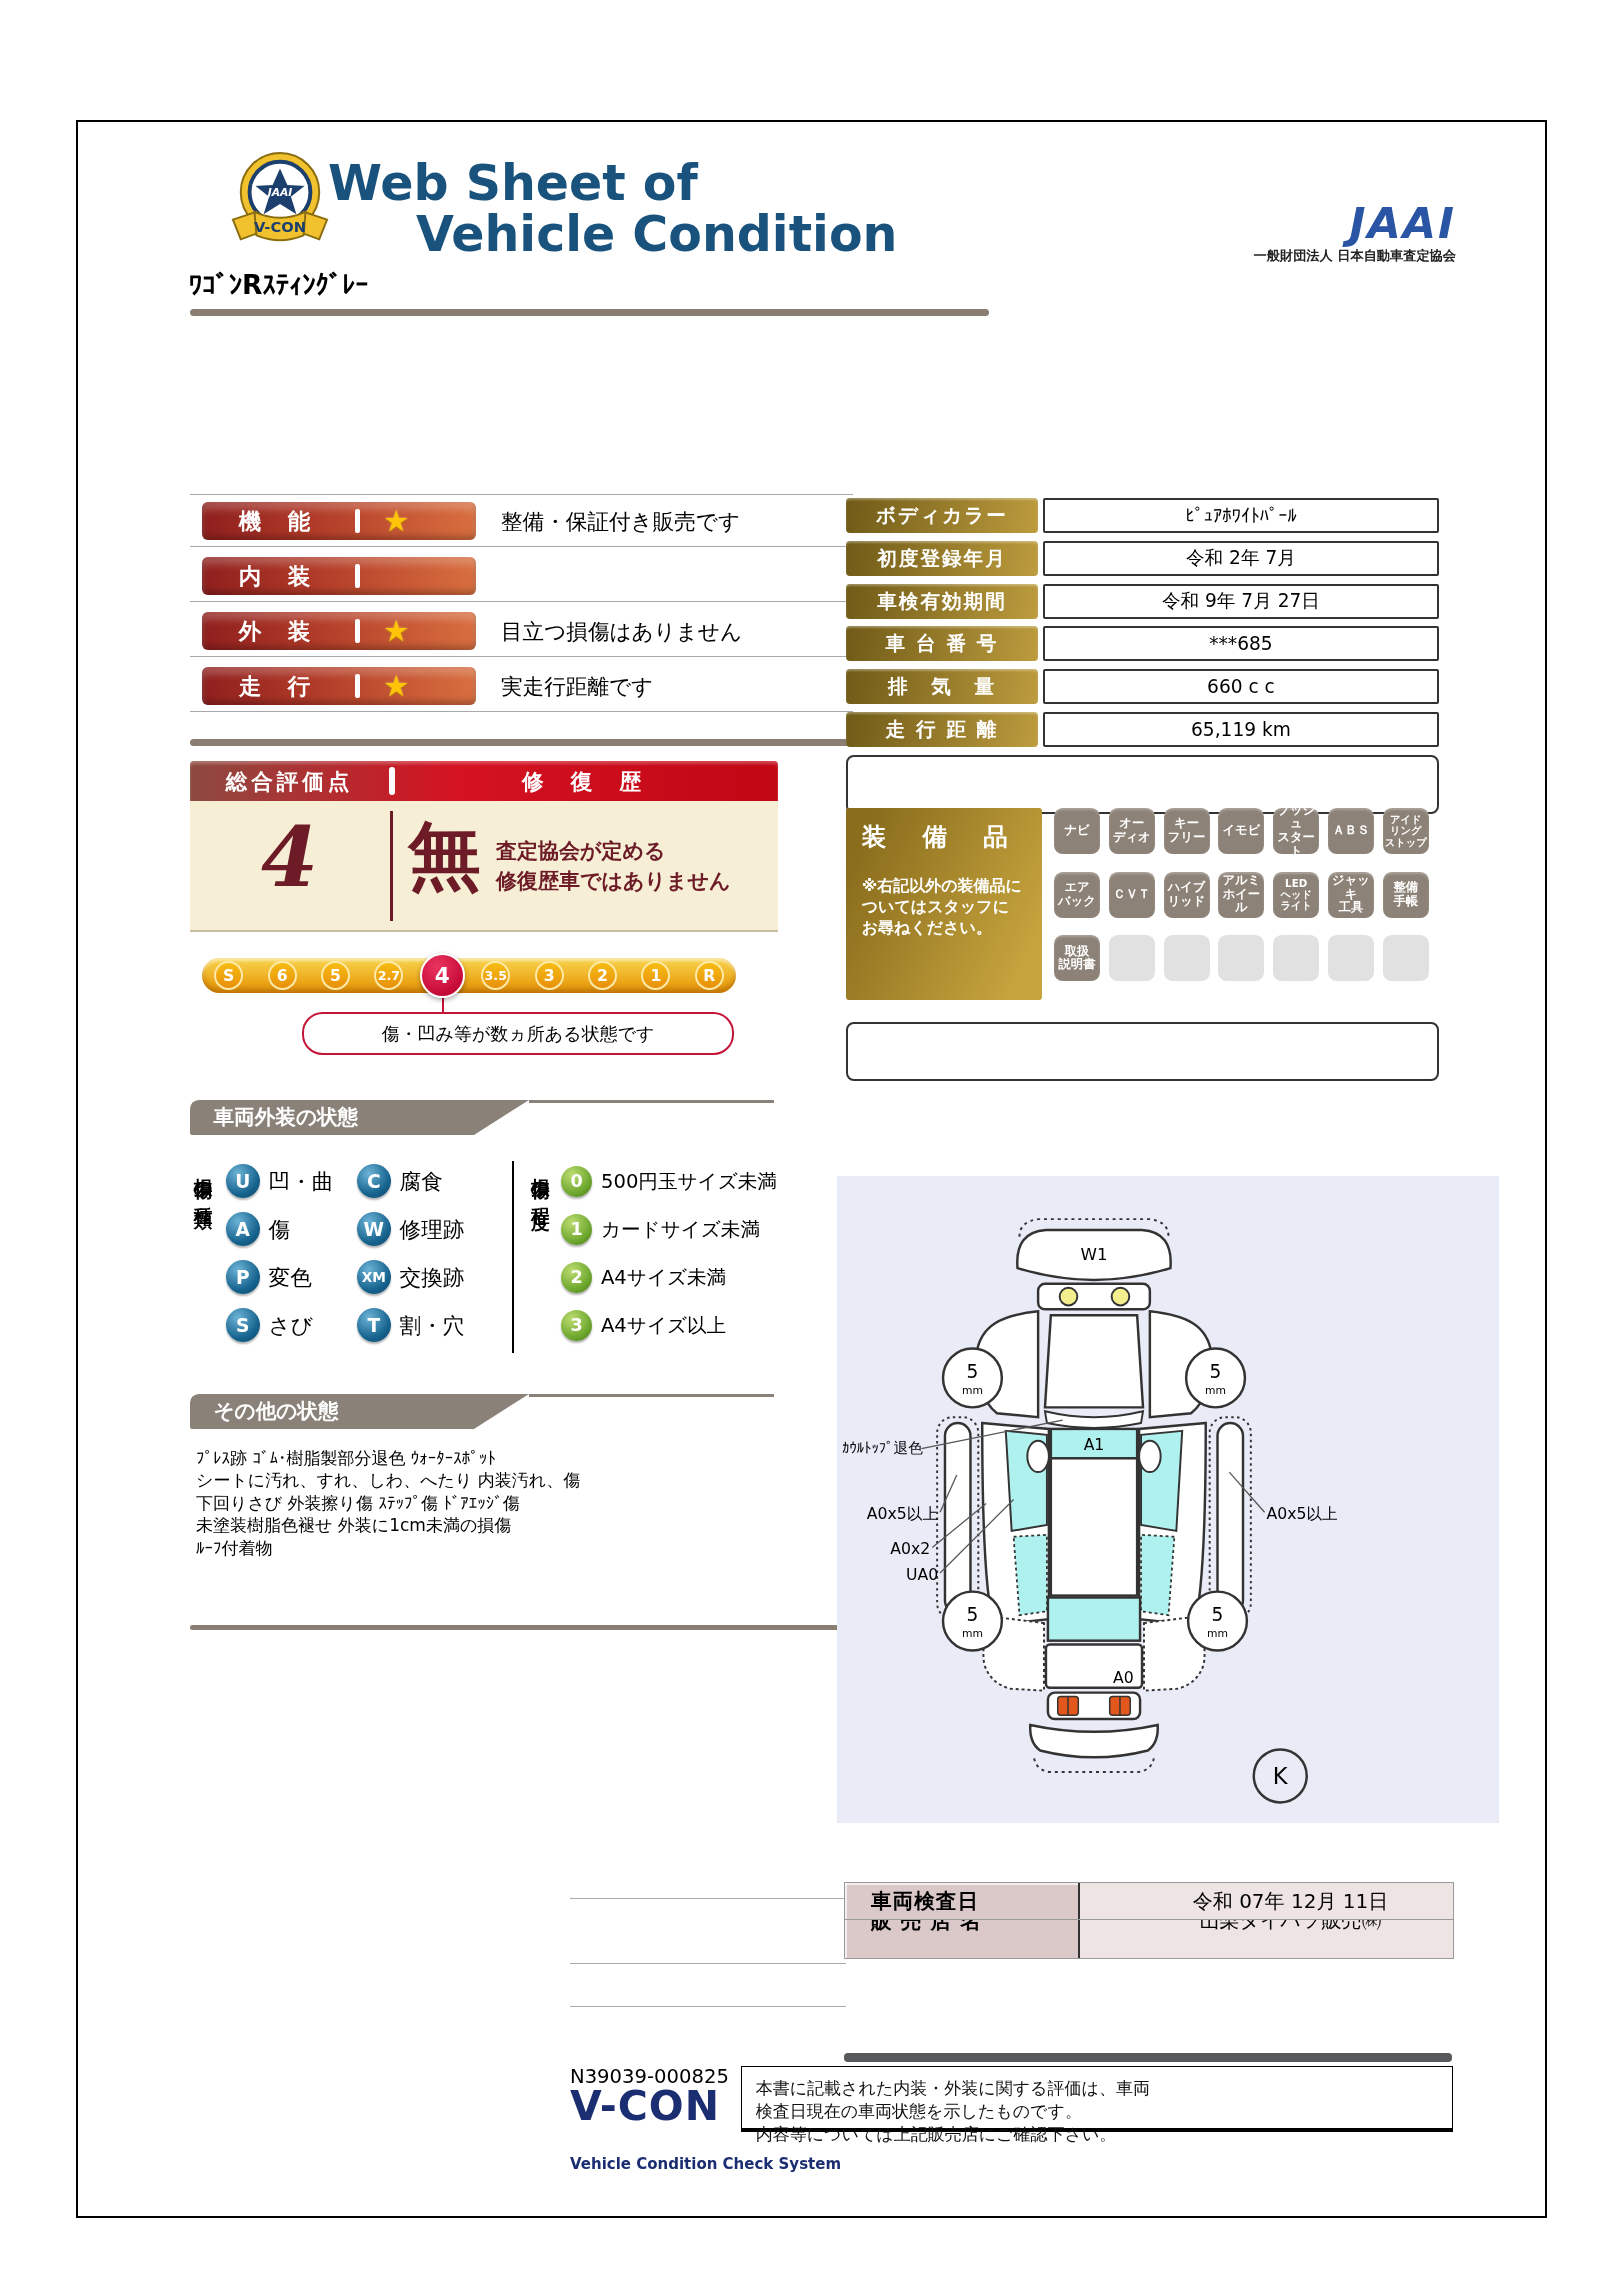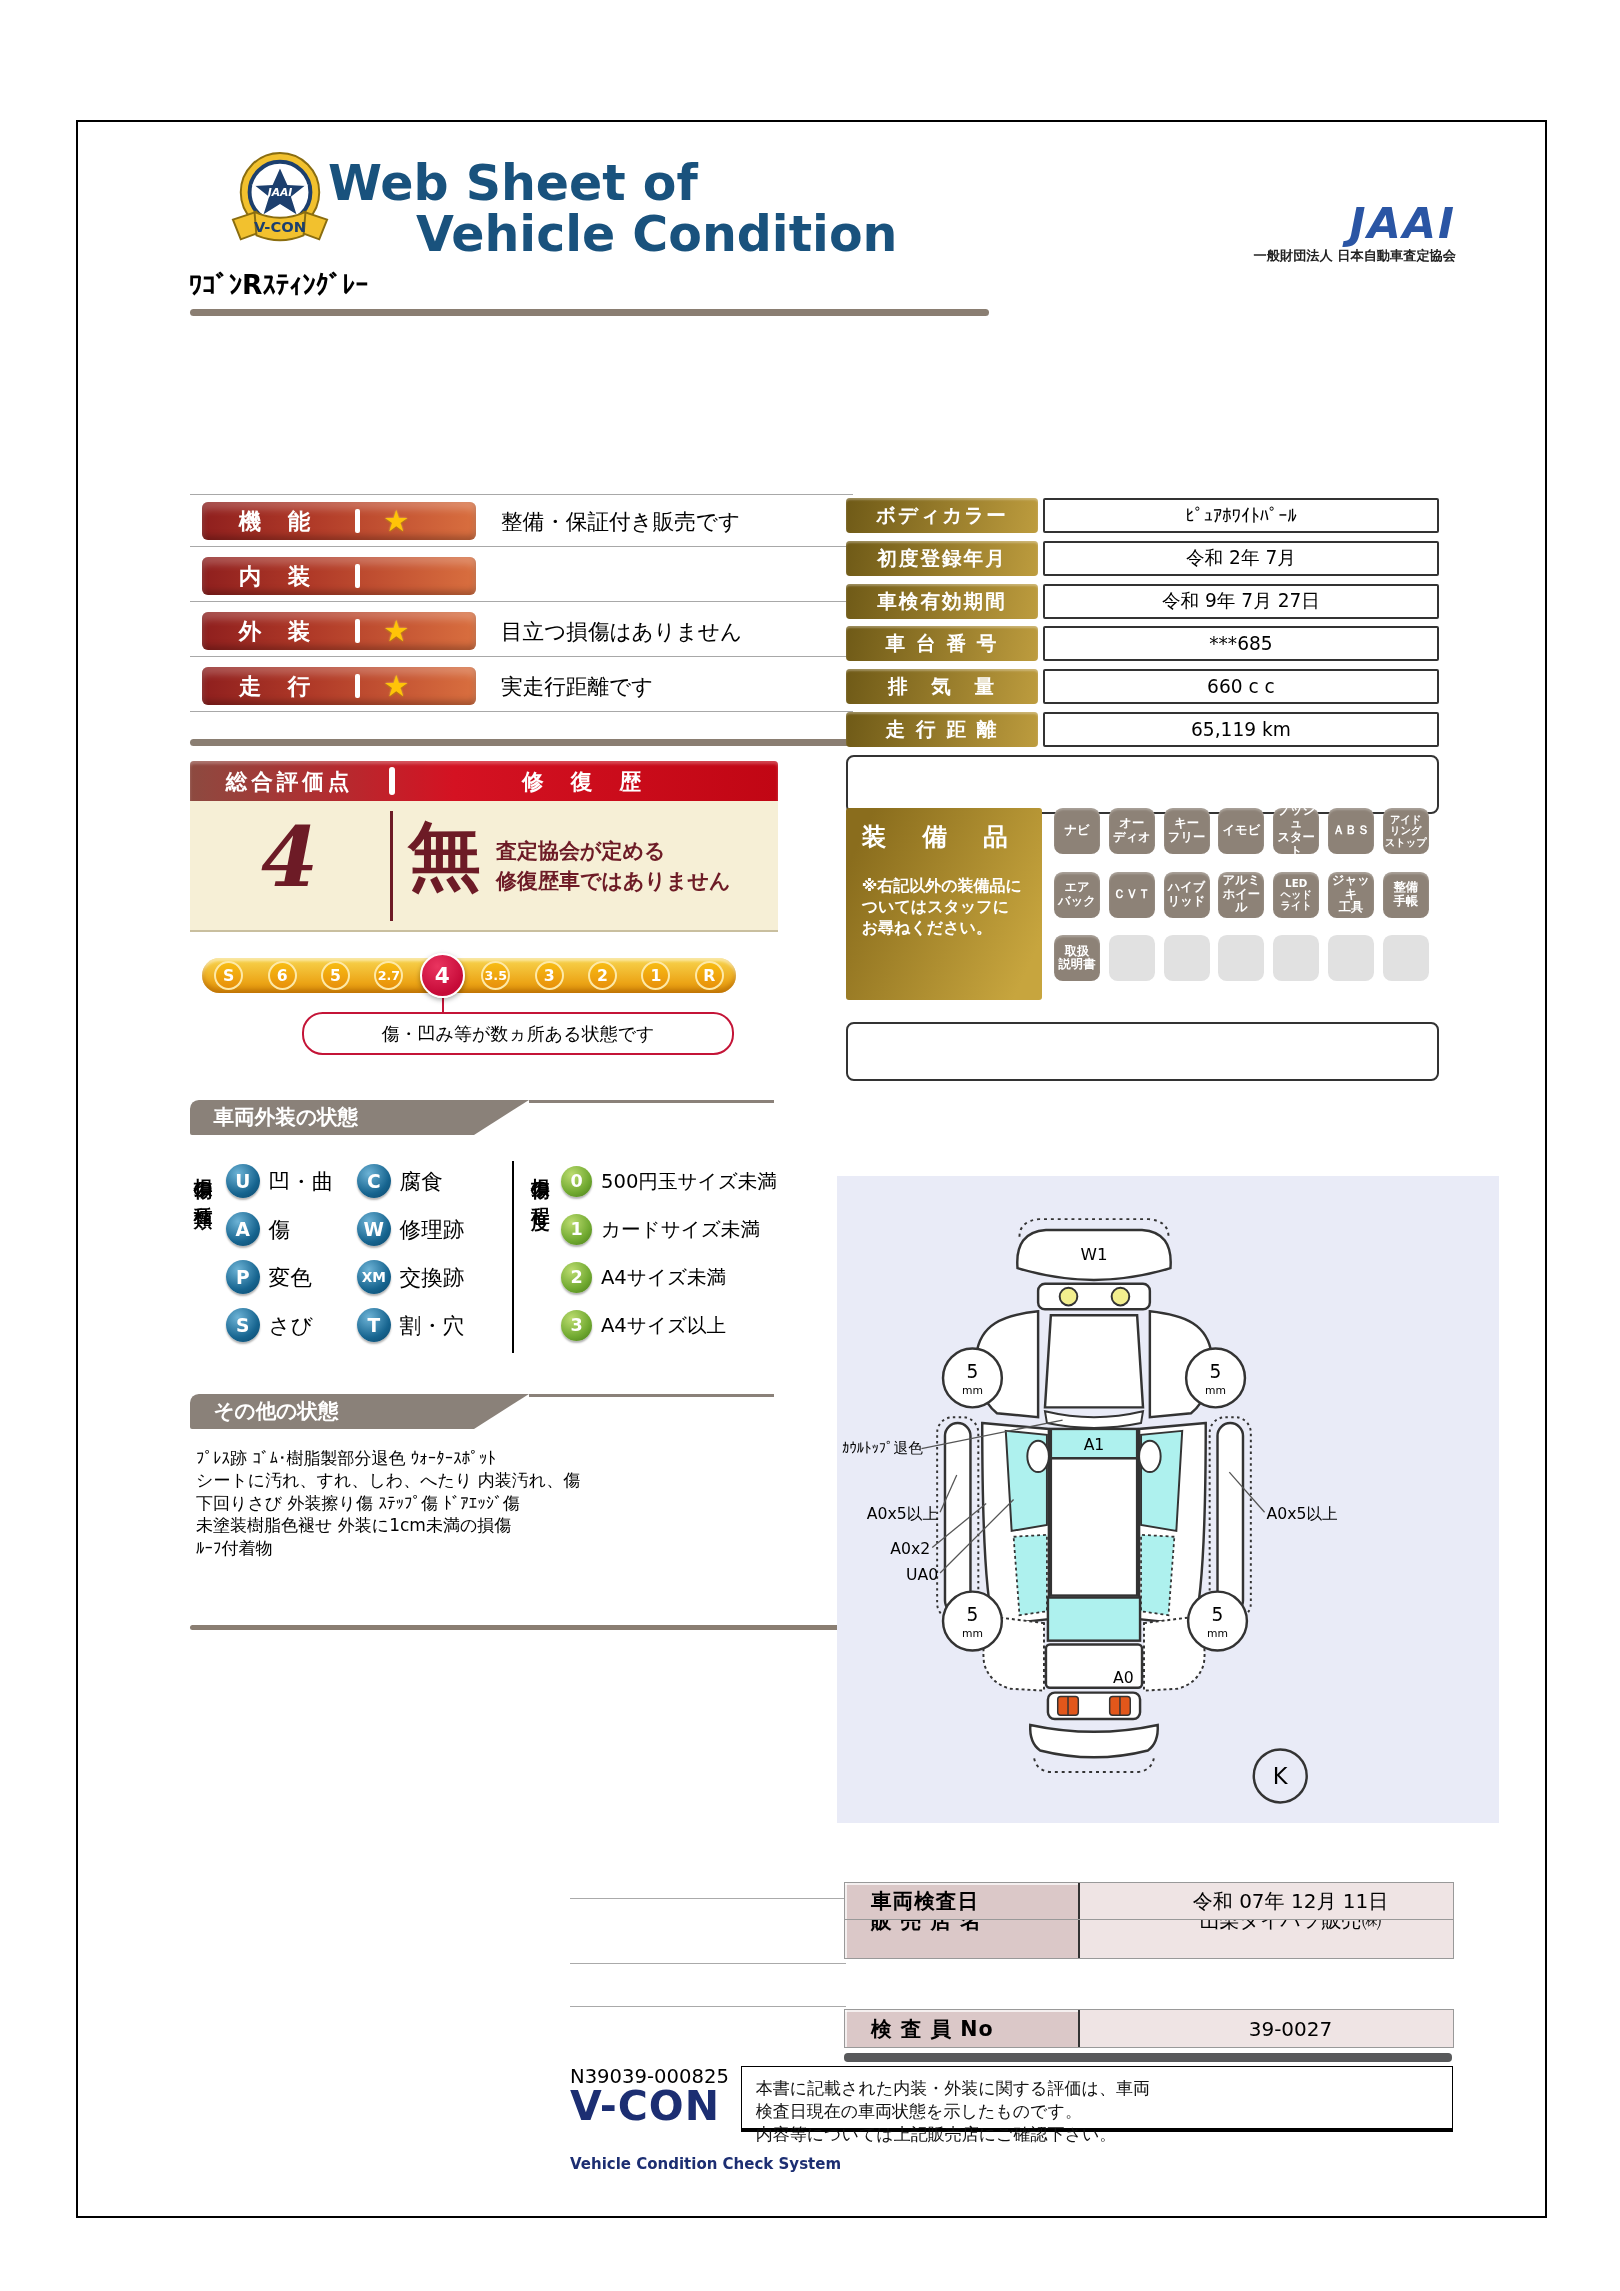--- a/index.html
+++ b/index.html
@@ -495,24 +495,20 @@
   <div class="abs dl-ext" style="top:1841px"></div>
   <div class="abs dl-ext" style="top:1884px"></div>
   <div class="abs dl-row dl-row1">
     <div class="dl-label">販 売 店 名</div>
     <div class="dl-value">山梨ダイハツ販売㈱</div>
   </div>
   <div class="abs dl-row dl-row2">
     <div class="dl-label">車両検査日</div>
     <div class="dl-value">令和 07年 12月 11日</div>
   </div>
-  <div class="abs dl-row dl-row3">
-    <div class="dl-label">検 査 員 No</div>
-    <div class="dl-value">39-0027</div>
-  </div>
   <div class="abs dl-bar"></div>
 
   <div class="abs serial">N39039-000825</div>
   <div class="abs vcon-logo">V-CON</div>
   <div class="abs vcon-sub">Vehicle Condition Check System</div>
   <div class="abs foot-box">
     <div>本書に記載された内装・外装に関する評価は、車両</div>
     <div>検査日現在の車両状態を示したものです。</div>
     <div>内容等については上記販売店にご確認下さい。</div>
   </div>

